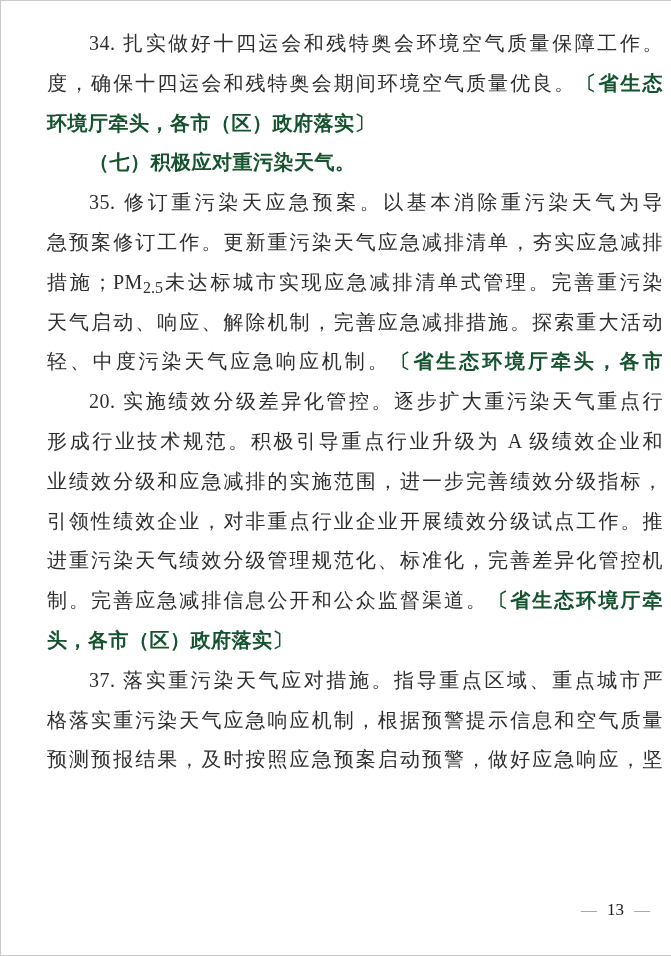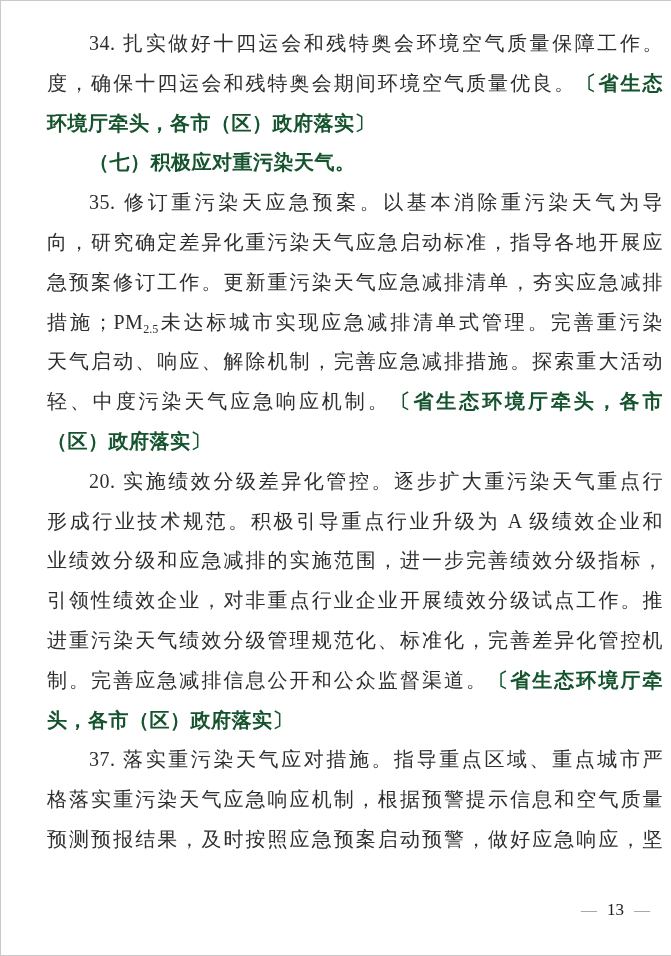--- a/index.html
+++ b/index.html
@@ -35,21 +35,21 @@
     color: #2e2e2e;
   }
   .line.just {
     white-space: normal;
     text-align: justify;
     text-align-last: justify;
   }
   .line.indent { padding-left: 42px; }
   .bold { font-weight: 700; color: #14532d; }
   sub {
-    font-size: 12px;
+    font-size: 16px;
     vertical-align: -4px;
     letter-spacing: 0;
     margin-top: 21px;
   }
   .footer {
     position: absolute;
     top: 899px;
     right: 36px;
     font-size: 17px;
     letter-spacing: 0;
@@ -70,26 +70,24 @@
       <div class="paragraph">
         <div class="line just indent"><span>34. 扎实做好十四运会和残特奥会环境空气质量保障工作。</span></div>
         <div class="line just"><span>度，确保十四运会和残特奥会期间环境空气质量优良。</span><span class="bold">〔省生态</span></div>
         <div class="line"><span class="bold">环境厅牵头，各市（区）政府落实〕</span></div>
       </div>
       <div class="paragraph">
         <div class="line indent"><span class="bold">（七）积极应对重污染天气。</span></div>
       </div>
       <div class="paragraph">
         <div class="line just indent"><span>35. 修订重污染天应急预案。以基本消除重污染天气为导</span></div>
-        <div class="line just"><span>向，研究确定差异化重污染天气应急启动标准，指导各地开展应</span></div>
         <div class="line just"><span>急预案修订工作。更新重污染天气应急减排清单，夯实应急减排</span></div>
         <div class="line just"><span>措施；PM</span><sub>2.5</sub><span>未达标城市实现应急减排清单式管理。完善重污染</span></div>
         <div class="line just"><span>天气启动、响应、解除机制，完善应急减排措施。探索重大活动</span></div>
         <div class="line just"><span>轻、中度污染天气应急响应机制。</span><span class="bold">〔省生态环境厅牵头，各市</span></div>
-        <div class="line"><span class="bold">（区）政府落实〕</span></div>
       </div>
       <div class="paragraph">
         <div class="line just indent"><span>20. 实施绩效分级差异化管控。逐步扩大重污染天气重点行</span></div>
         <div class="line just"><span>形成行业技术规范。积极引导重点行业升级为 A 级绩效企业和</span></div>
         <div class="line just"><span>业绩效分级和应急减排的实施范围，进一步完善绩效分级指标，</span></div>
         <div class="line just"><span>引领性绩效企业，对非重点行业企业开展绩效分级试点工作。推</span></div>
         <div class="line just"><span>进重污染天气绩效分级管理规范化、标准化，完善差异化管控机</span></div>
         <div class="line just"><span>制。完善应急减排信息公开和公众监督渠道。</span><span class="bold">〔省生态环境厅牵</span></div>
         <div class="line"><span class="bold">头，各市（区）政府落实〕</span></div>
       </div>

